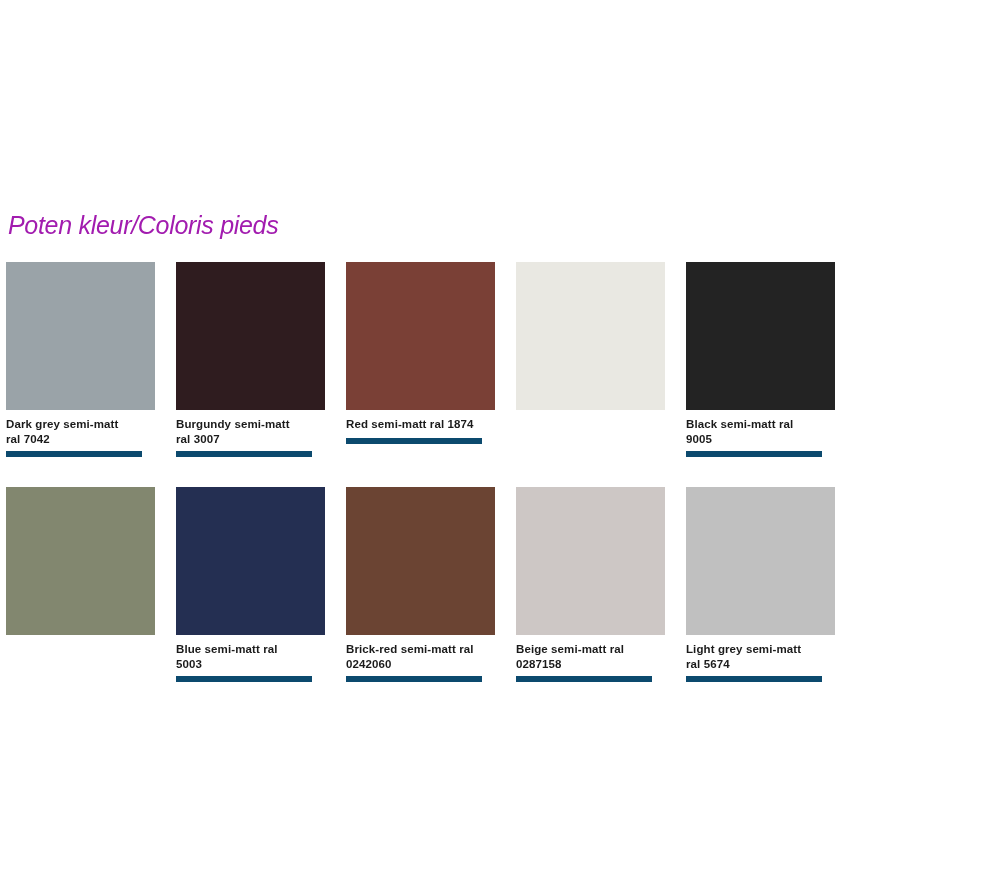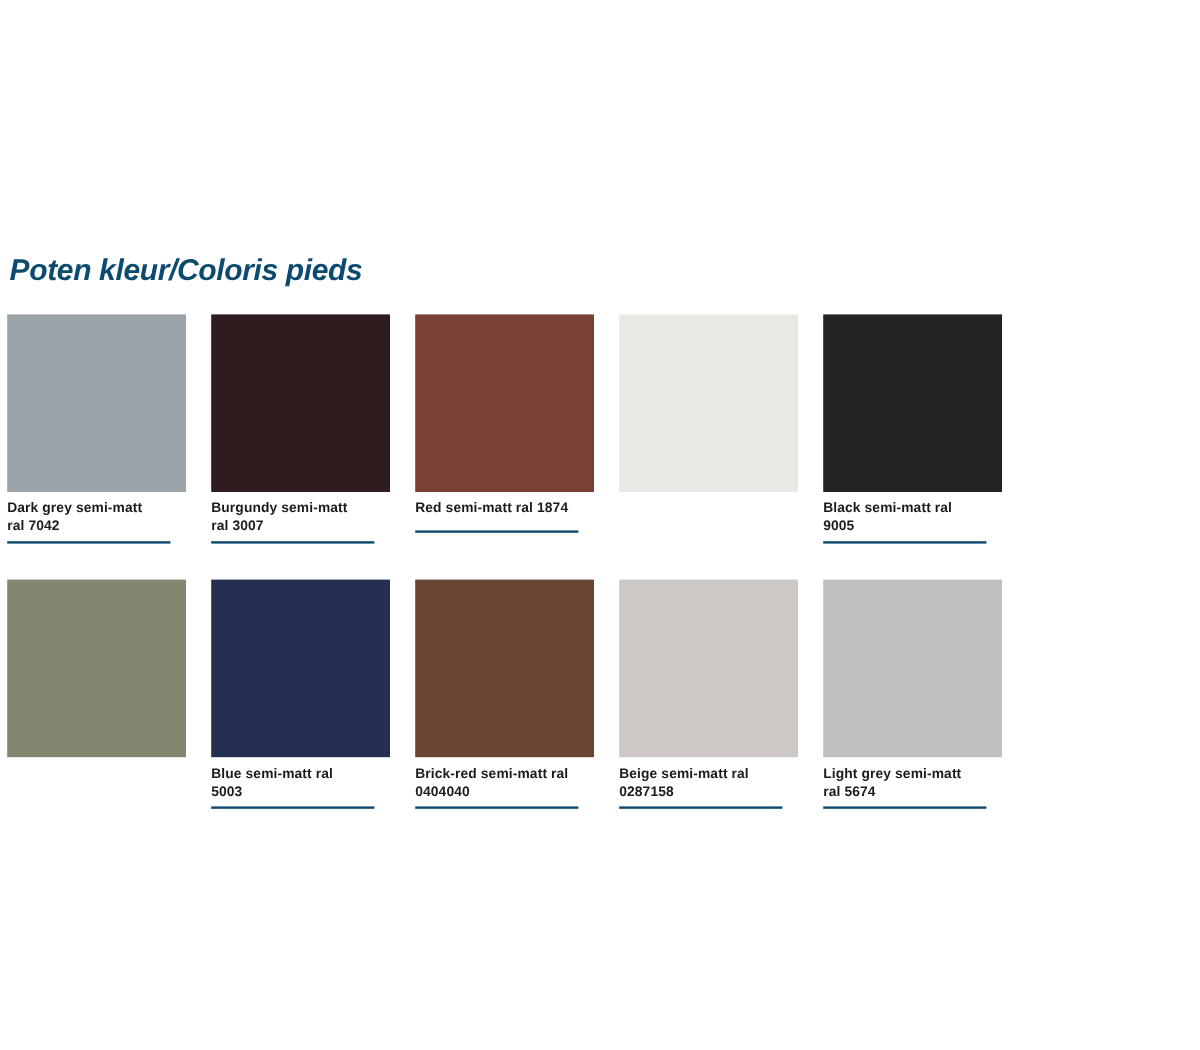--- a/index.html
+++ b/index.html
@@ -23,24 +23,24 @@
     background: #ffffff;
   }
   .palette-block {
     position: absolute;
     left: 0;
     top: 212px;
     width: 1000px;
   }
   .section-title {
     font-size: 25px;
-    font-weight: bold;
+    font-weight: normal;
     font-style: italic;
     letter-spacing: -0.3px;
-    color: #0c4a6e;
+    color: #a21caf;
     margin: 0 0 22px 8px;
     line-height: 1.1;
     white-space: nowrap;
   }
   .swatch-grid {
     display: grid;
     grid-template-columns: repeat(6, 168px);
     column-gap: 2px;
     row-gap: 0px;
     padding-left: 6px;
@@ -57,21 +57,21 @@
   }
   .swatch-label {
     font-size: 11.5px;
     line-height: 1.32;
     font-weight: bold;
     color: #1b1b1b;
     letter-spacing: 0.1px;
     padding-top: 7px;
     padding-right: 6px;
     min-height: 34px;
-    border-bottom: 2px solid #0c4a6e;
+    border-bottom: 6px solid #0c4a6e;
     padding-bottom: 4px;
     margin-right: 14px;
   }
   .row-2 .swatch-cell { padding-top: 23px; }
 </style>
 </head>
 <body>
 
 <div class="page">
 
@@ -114,21 +114,21 @@
         <span class="swatch-chip" style="background-color:#82876f;"></span>
       </div>
 
       <div class="swatch-cell">
         <span class="swatch-chip" style="background-color:#242f52;"></span>
         <div class="swatch-label">Blue semi-matt ral 5003</div>
       </div>
 
       <div class="swatch-cell">
         <span class="swatch-chip" style="background-color:#6b4433;"></span>
-        <div class="swatch-label">Brick-red semi-matt ral 0404040</div>
+        <div class="swatch-label">Brick-red semi-matt ral 0242060</div>
       </div>
 
 
       <div class="swatch-cell">
         <span class="swatch-chip" style="background-color:#cdc7c5;"></span>
         <div class="swatch-label">Beige semi-matt ral 0287158</div>
       </div>
 
       <div class="swatch-cell">
         <span class="swatch-chip" style="background-color:#c0c0c0;"></span>

